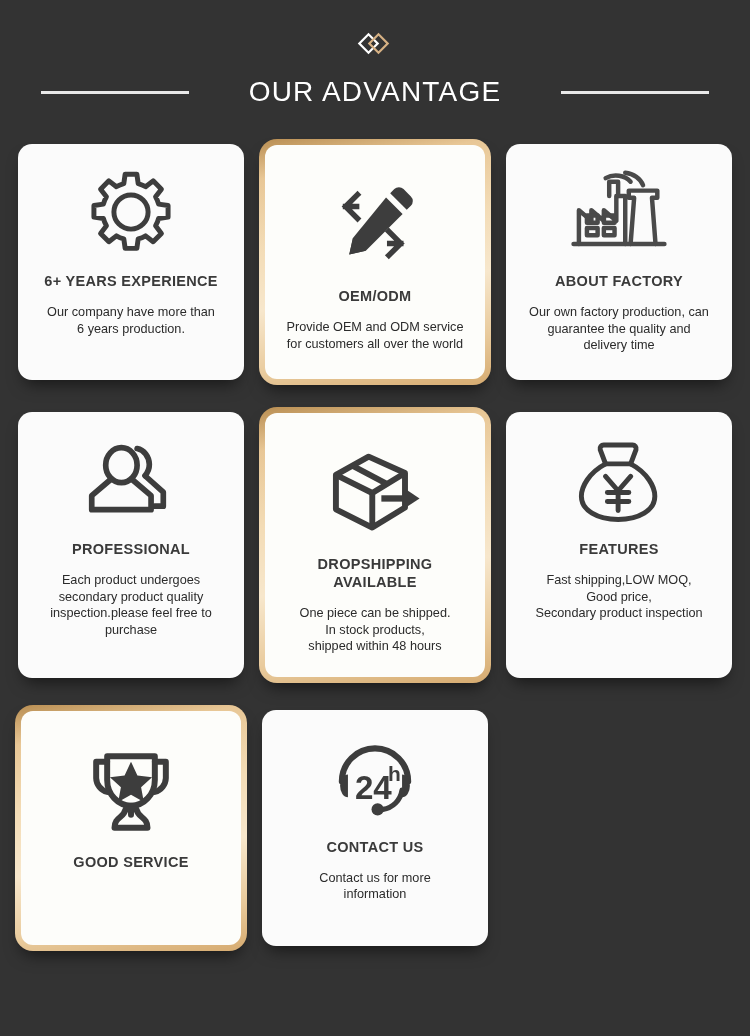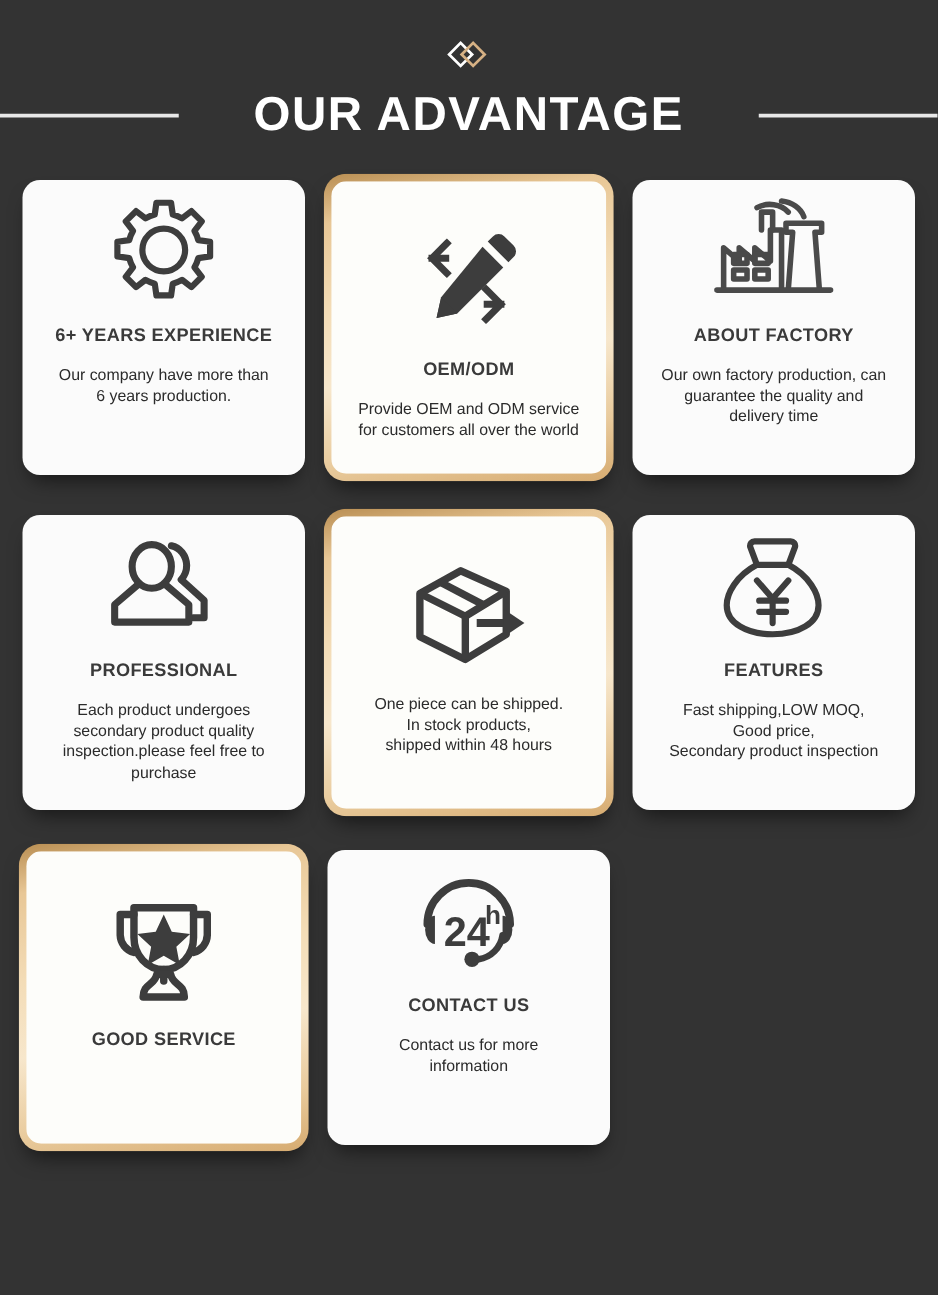--- a/index.html
+++ b/index.html
@@ -49,22 +49,22 @@
 
   .rule {
     height: 3px;
     background: #e8e8e8;
     flex: 0 0 auto;
   }
   .rule-left  { width: 148px; margin-right: 60px; }
   .rule-right { width: 148px; margin-left: 60px; }
 
   .page-title {
-    font-size: 38px;
-    font-weight: bold;
+    font-size: 28px;
+    font-weight: normal;
     color: #ffffff;
     letter-spacing: 1.2px;
     white-space: nowrap;
     line-height: 40px;
   }
 
   
   .grid {
     position: absolute;
     top: 144px;
@@ -73,21 +73,21 @@
     display: grid;
     grid-template-columns: 226px 226px 226px;
     grid-column-gap: 18px;
     grid-row-gap: 32px;
   }
 
   .card {
     position: relative;
     background: #fbfbfb;
     border-radius: 14px;
-    padding: 4px 14px 18px 14px;
+    padding: 16px 14px 18px 14px;
     display: flex;
     flex-direction: column;
     align-items: center;
     box-shadow: 0 10px 16px -6px rgba(0,0,0,0.55);
   }
 
   .card.plain { min-height: 236px; }
 
   
   .card.gold {
@@ -261,20 +261,21 @@
 
             <path d="M30 20 L68 40"></path>
           </g>
 
           <g>
             <path d="M62 56 L90 56" stroke="#3d3d3d" stroke-width="7" stroke-linecap="butt" fill="none"></path>
             <path d="M86 44 L104 56 L86 68 Z" fill="#3d3d3d"></path>
           </g>
         </svg>
       </div>
+      <div class="card-title">DROPSHIPPING AVAILABLE</div>
       <div class="card-desc">One piece can be shipped.
 In stock products,
 shipped within 48 hours</div>
     </div>
 
 
     <div class="card plain">
       <div class="icon-wrap">
         <svg width="86" height="90" viewBox="0 0 96 100">
           <g fill="none" stroke="#3d3d3d" stroke-width="5.5" stroke-linejoin="round" stroke-linecap="round">

